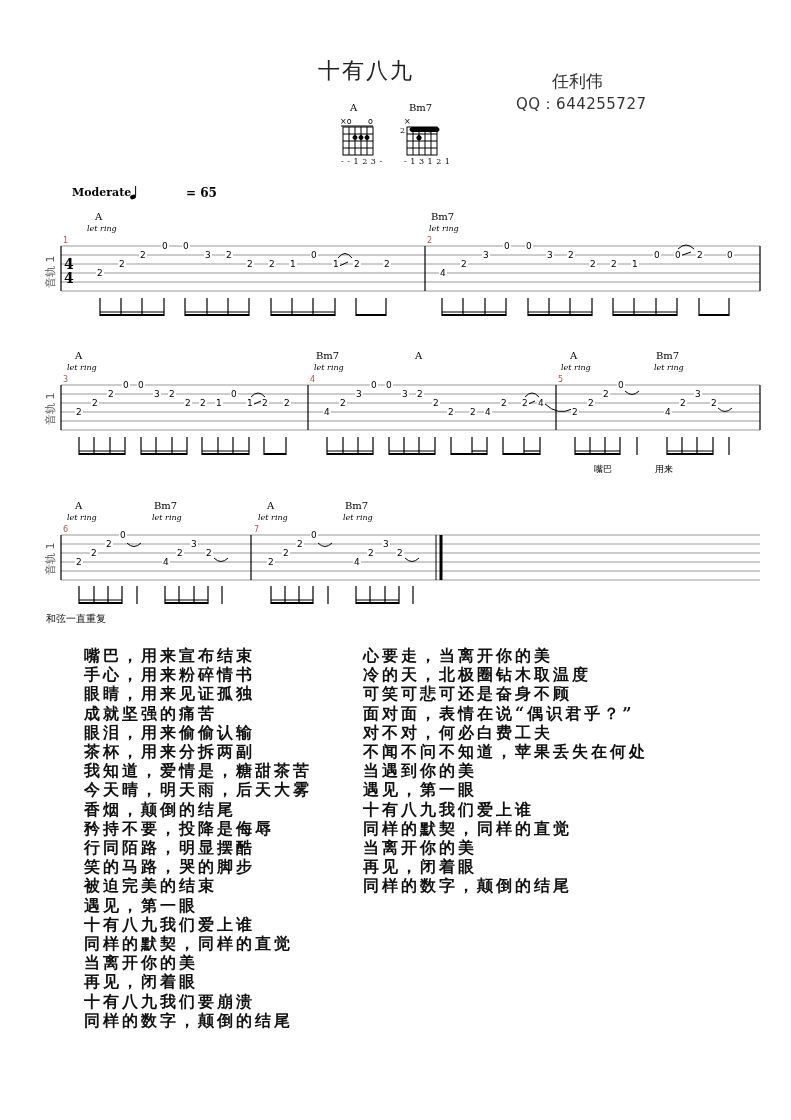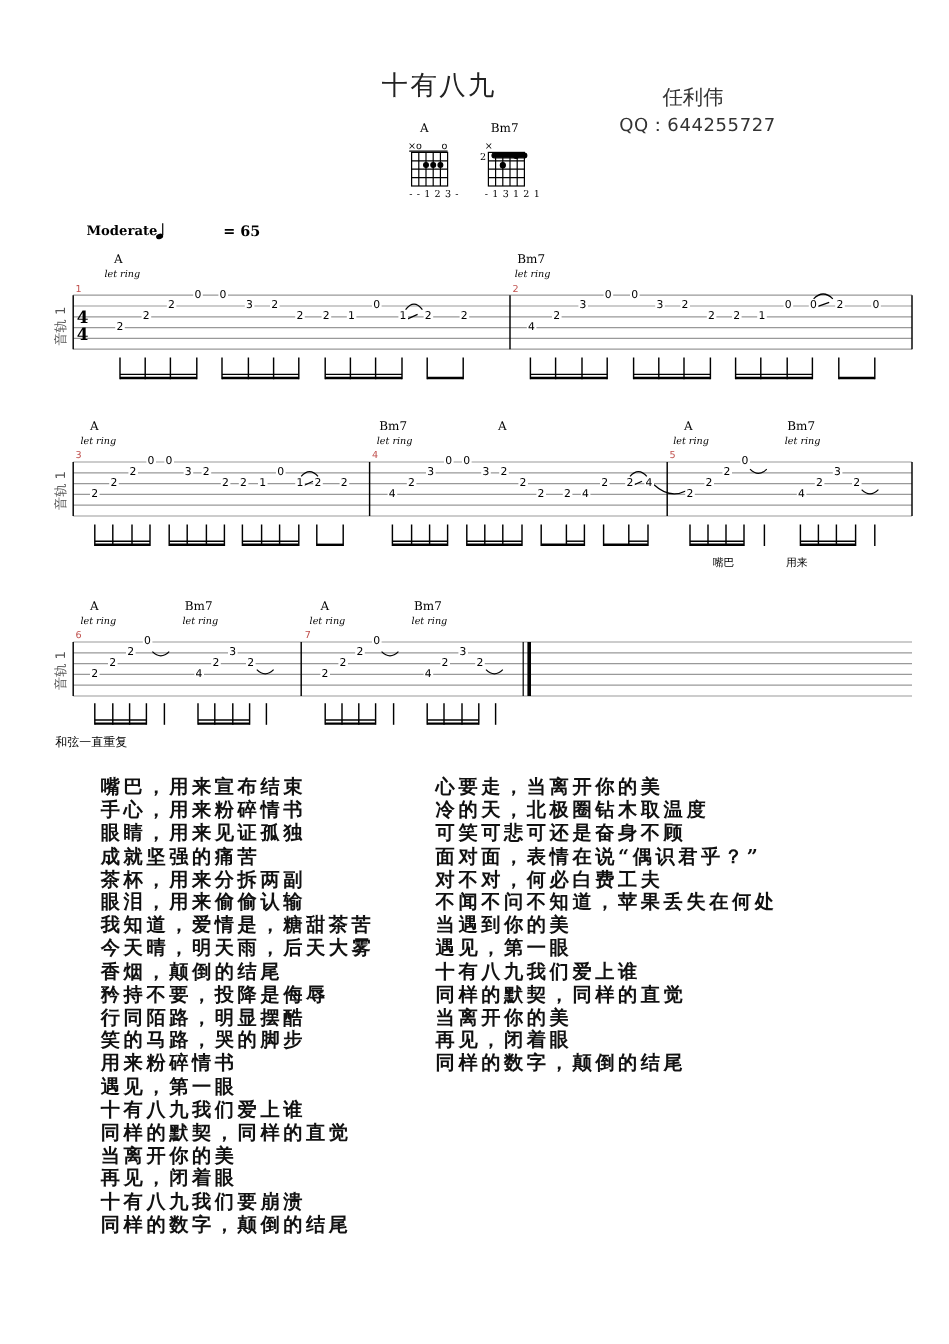--- a/index.html
+++ b/index.html
@@ -344,29 +344,29 @@
 <div class="abs fret" style="left:382px;top:540px;">3</div>
 <div class="abs fret" style="left:396px;top:549px;">2</div>
 
 <div class="abs lyric-hint" style="left:46px;top:612px;font-size:10px;">和弦一直重复</div>
 
 <div class="abs lyrics" style="left:84px;top:646px;">
   <div>嘴巴，用来宣布结束</div>
   <div>手心，用来粉碎情书</div>
   <div>眼睛，用来见证孤独</div>
   <div>成就坚强的痛苦</div>
+  <div>眼泪，用来偷偷认输</div>
   <div>茶杯，用来分拆两副</div>
-  <div>眼泪，用来偷偷认输</div>
   <div>我知道，爱情是，糖甜茶苦</div>
   <div>今天晴，明天雨，后天大雾</div>
   <div>香烟，颠倒的结尾</div>
   <div>矜持不要，投降是侮辱</div>
   <div>行同陌路，明显摆酷</div>
   <div>笑的马路，哭的脚步</div>
-  <div>用来粉碎情书</div>
+  <div>被迫完美的结束</div>
   <div>遇见，第一眼</div>
   <div>十有八九我们爱上谁</div>
   <div>同样的默契，同样的直觉</div>
   <div>当离开你的美</div>
   <div>再见，闭着眼</div>
   <div>十有八九我们要崩溃</div>
   <div>同样的数字，颠倒的结尾</div>
 </div>
 
 <div class="abs lyrics" style="left:363px;top:646px;">

